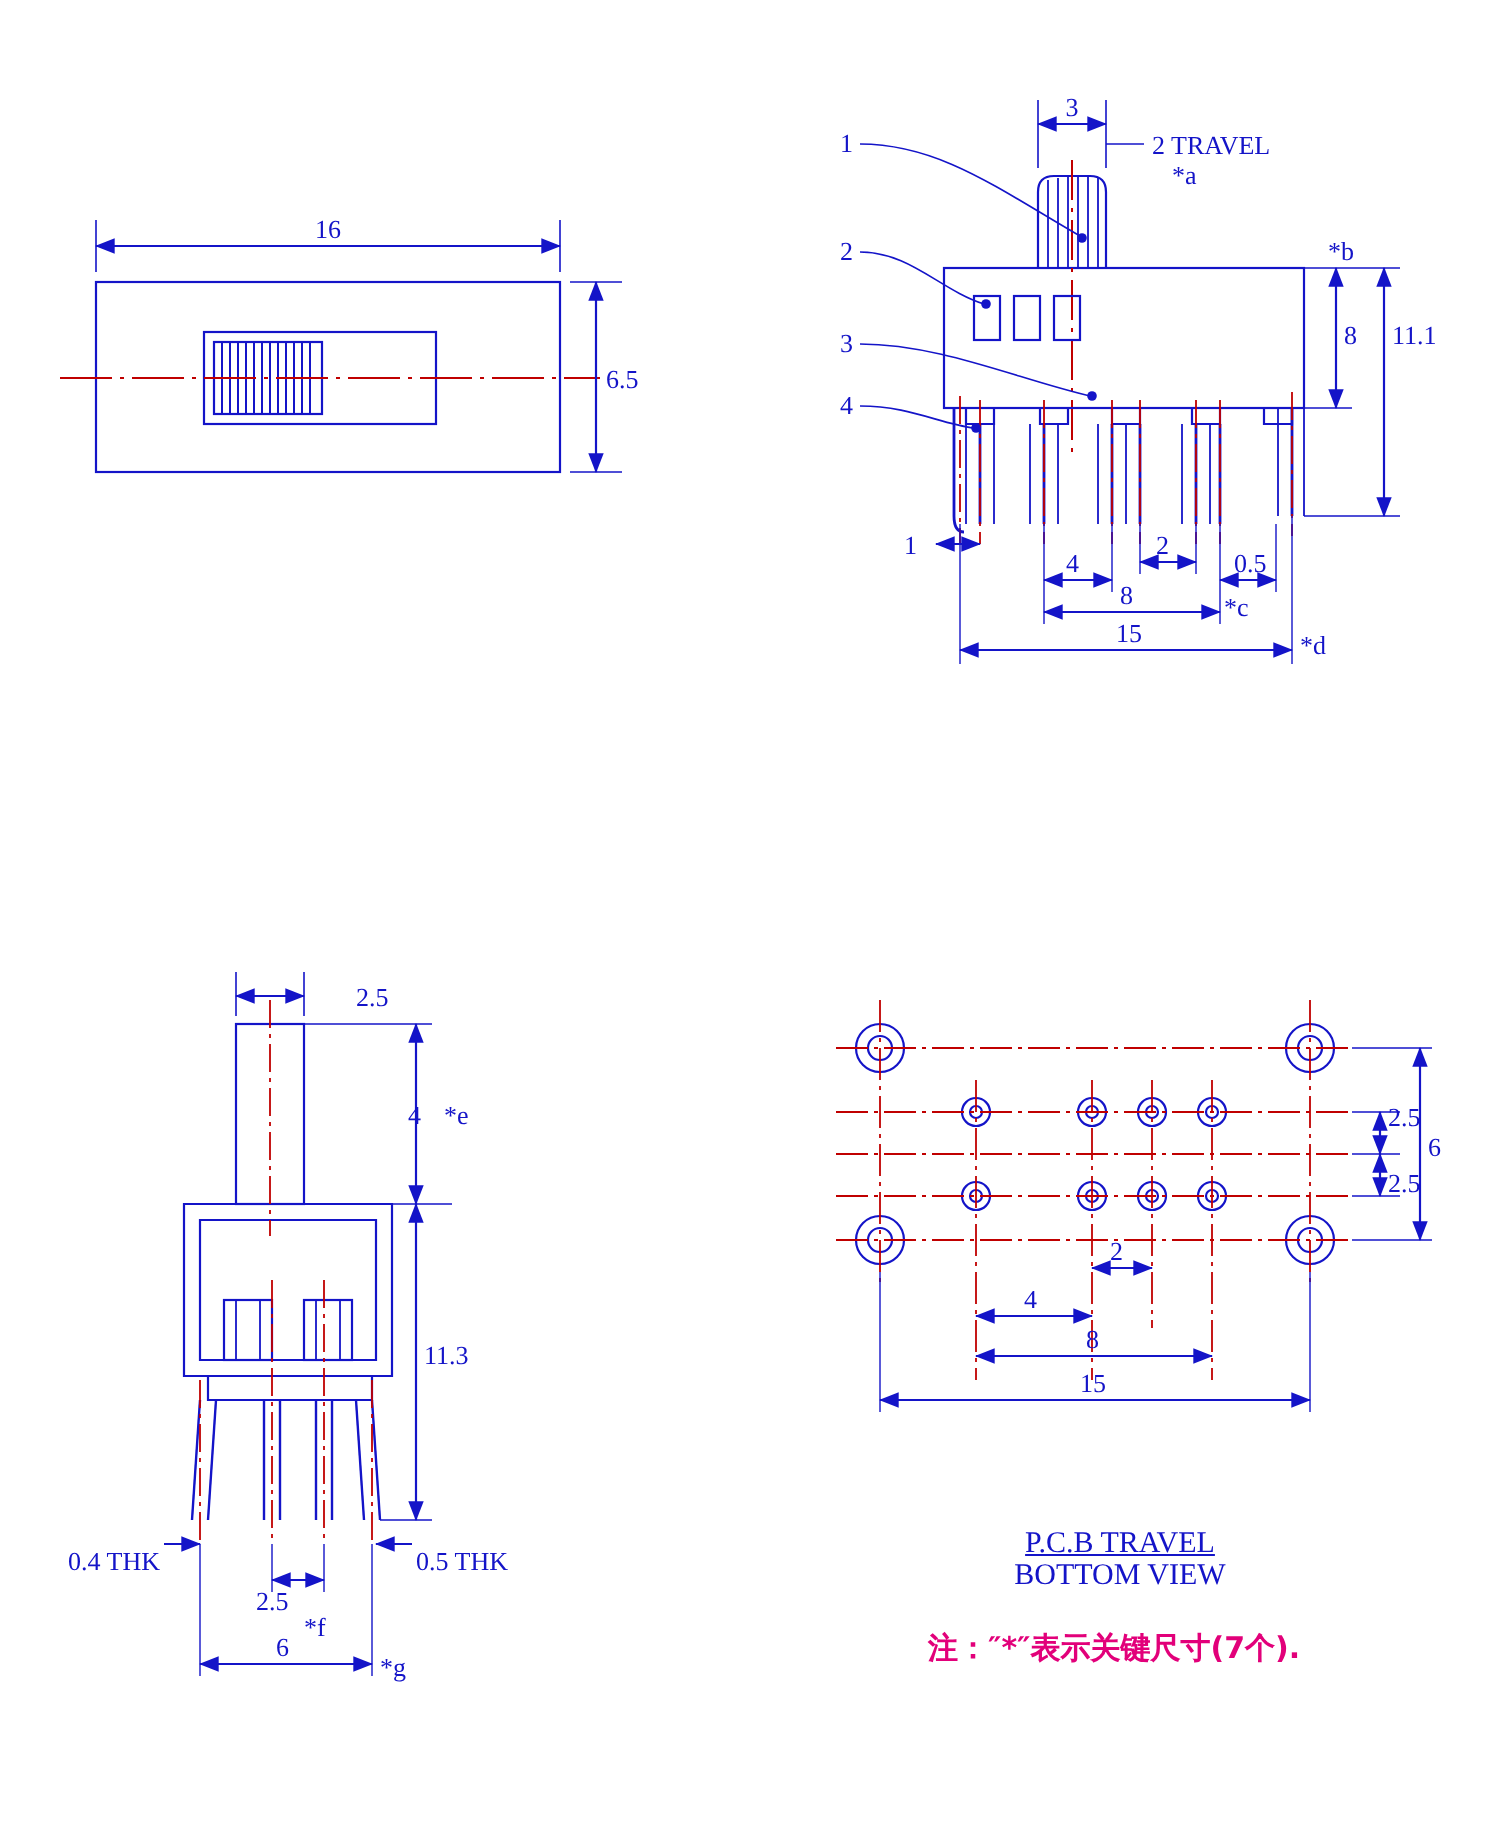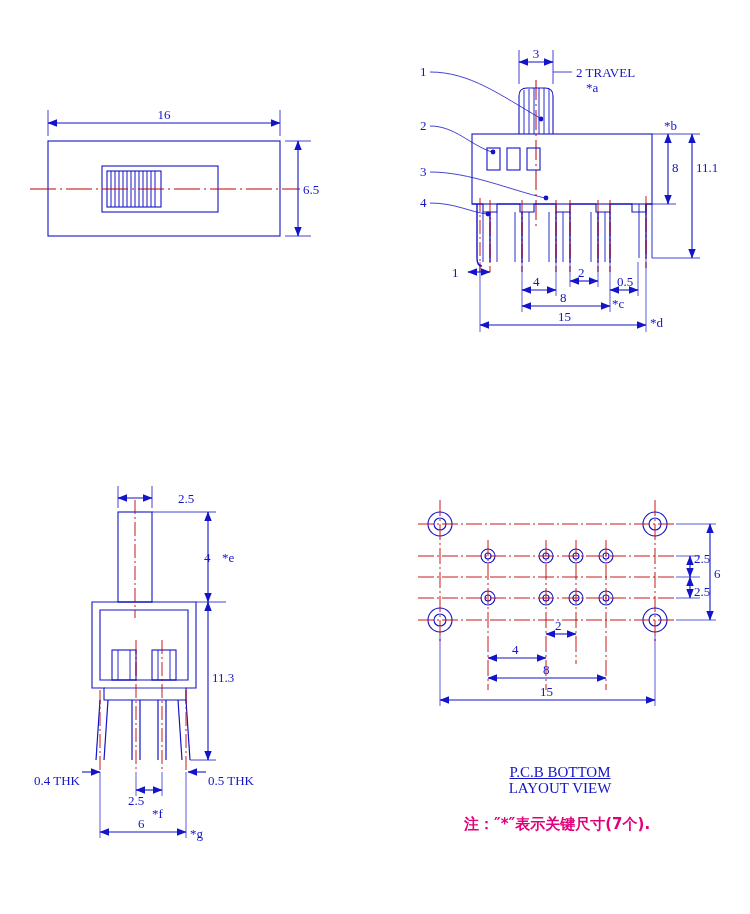--- a/index.html
+++ b/index.html
@@ -346,17 +346,17 @@
       <line x1="440" y1="636" x2="440" y2="706"></line>
       <line x1="655" y1="636" x2="655" y2="706"></line>
     </g>
   </g>
 
   </g>
 </svg>
 </div>
 
 <div class="pcbcap" style="left:485px; top:764px; width:150px;">
-  <div class="u">P.C.B  BOTTOM</div>
-  <div>LAYOUT  VIEW</div>
+  <div class="u">P.C.B  TRAVEL</div>
+  <div>BOTTOM  VIEW</div>
 </div>
 
 <div class="note" style="left:452px; top:815px;margin-left:12px;">注：″*″表示关键尺寸(7个).</div>
 
 </body></html>

